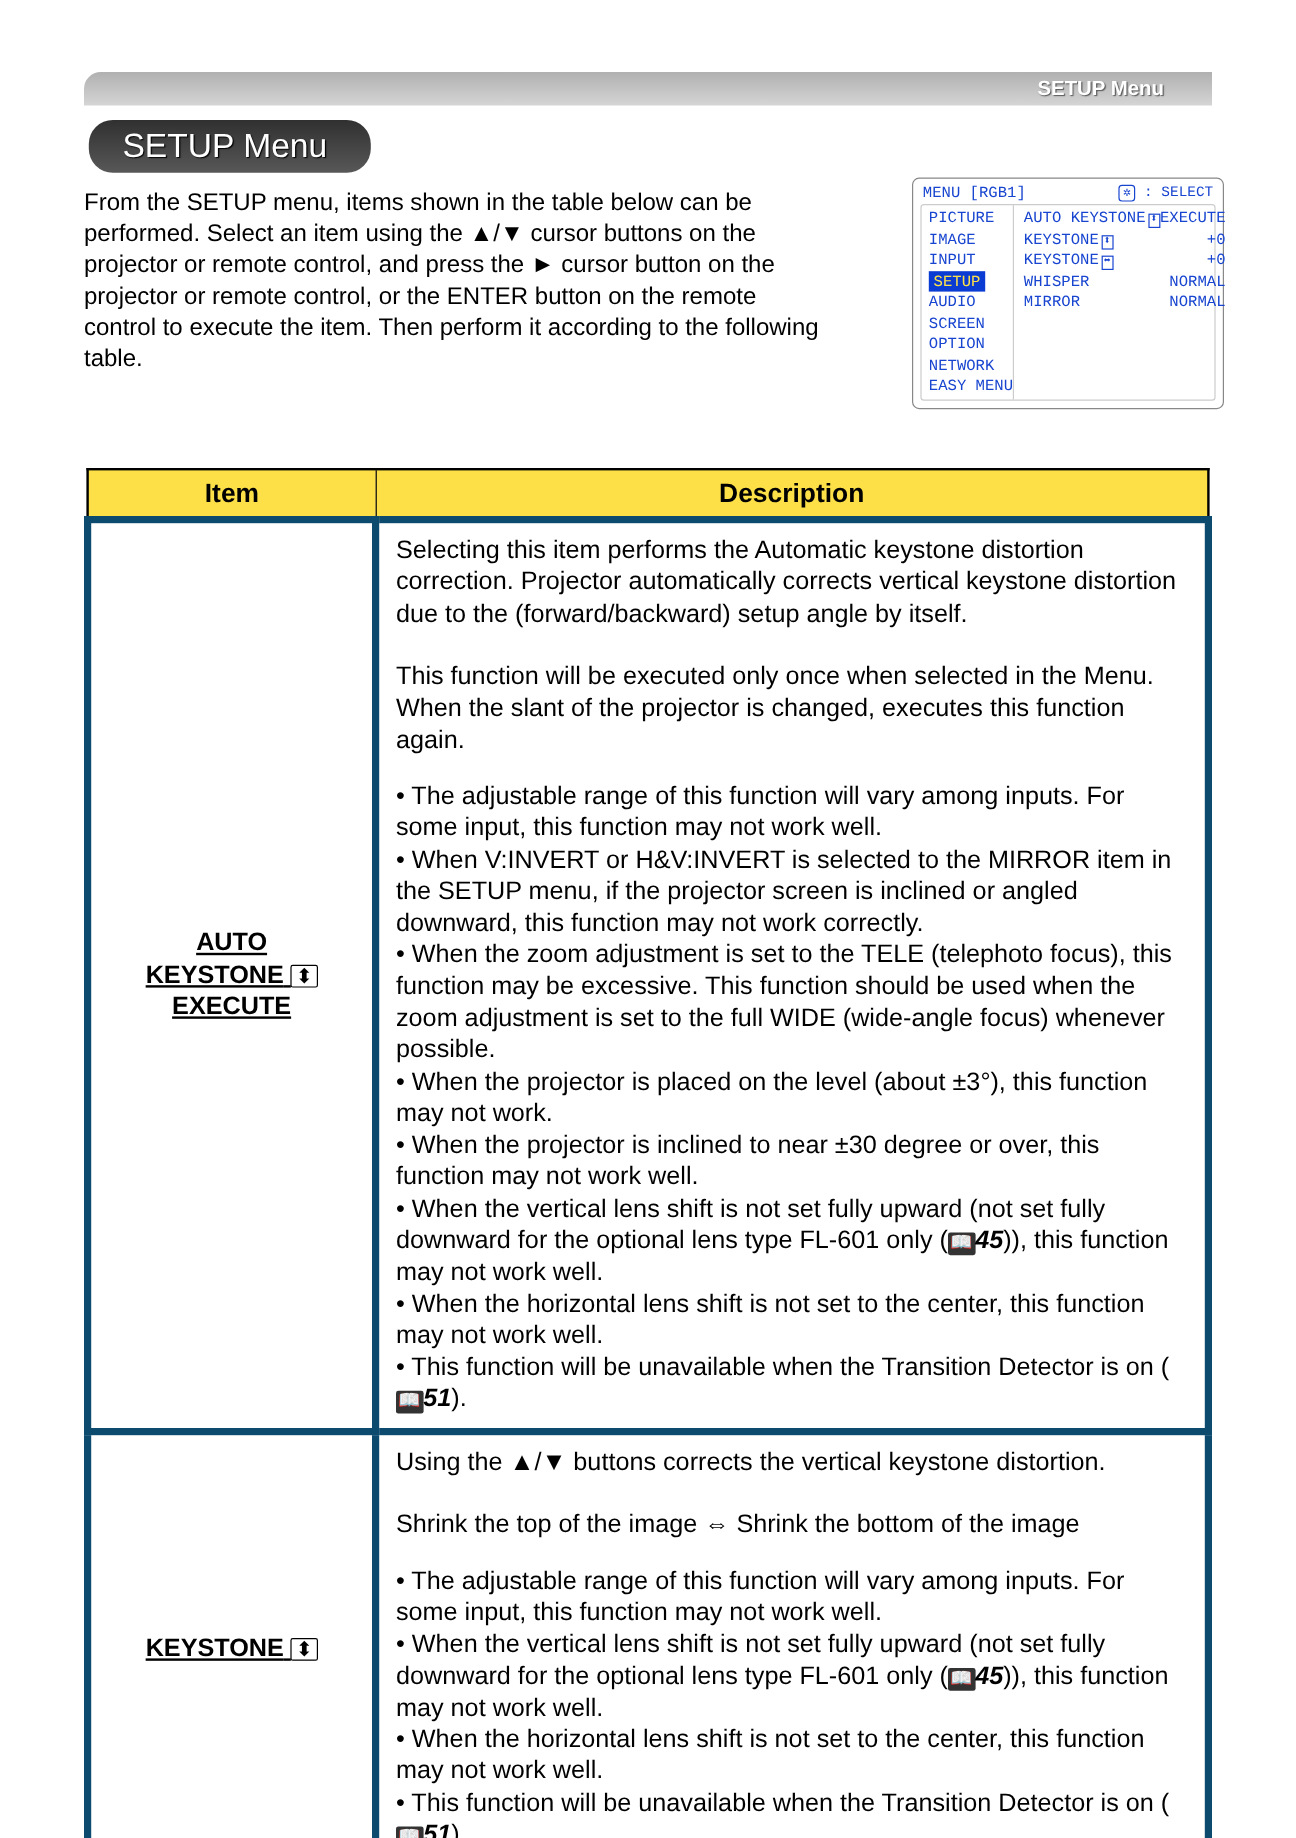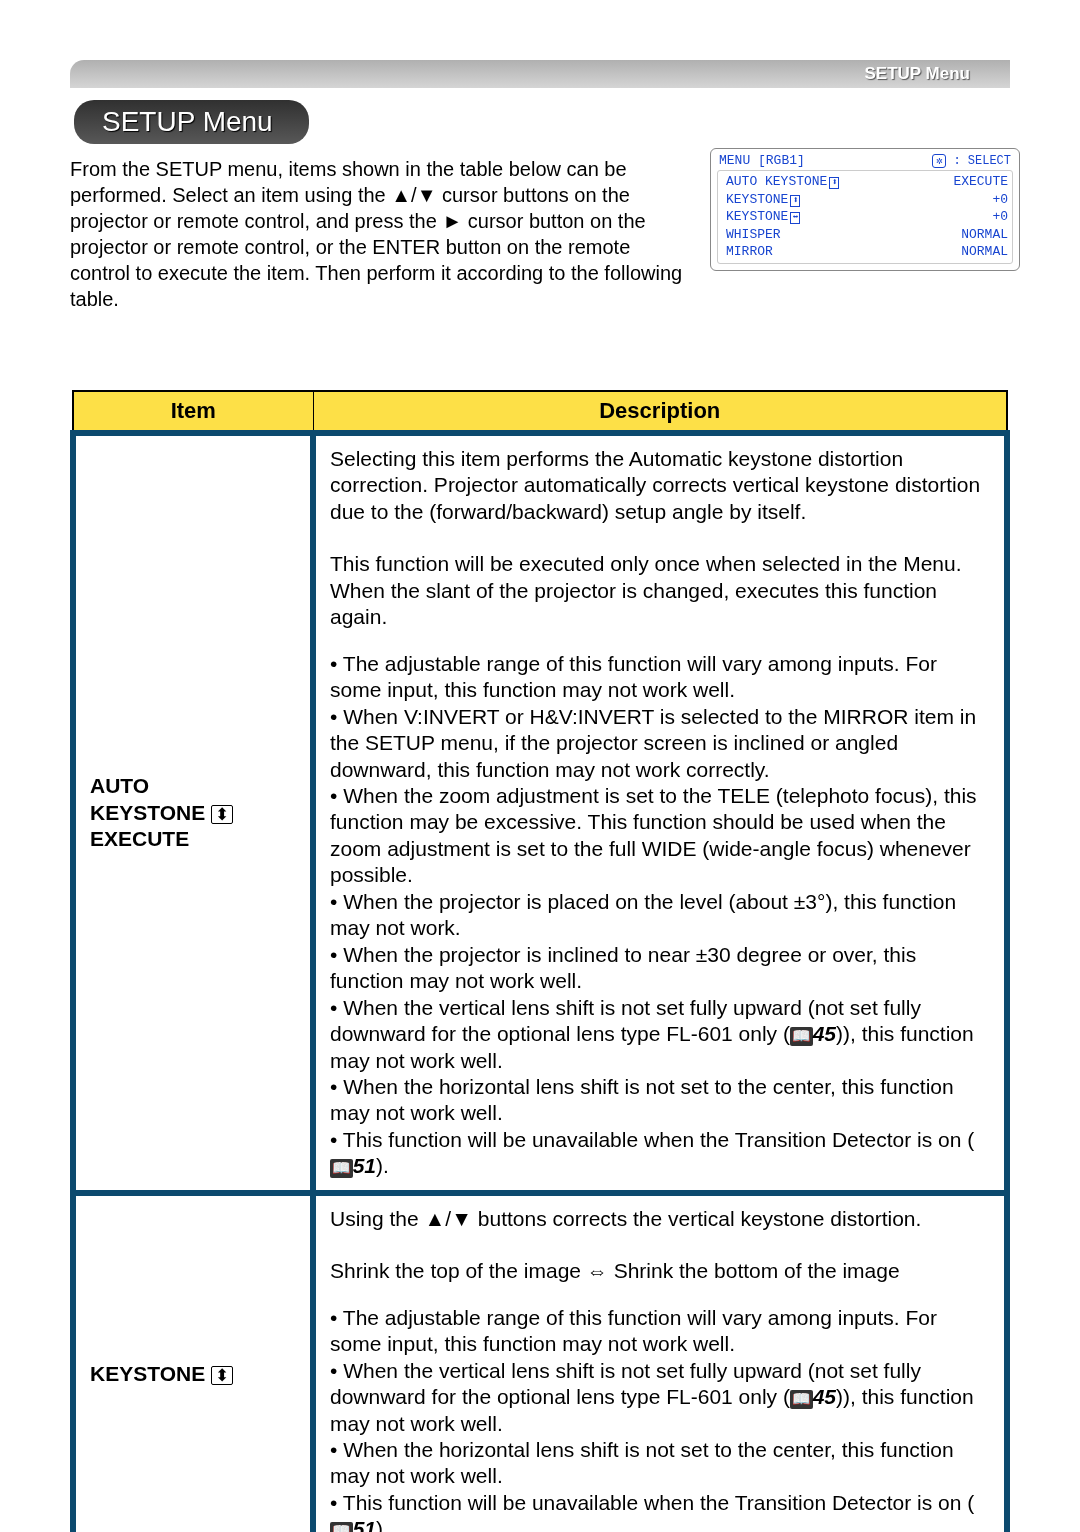--- a/index.html
+++ b/index.html
@@ -47,21 +47,21 @@
   }
   .intro-text {
     font-size: 20px;
     line-height: 1.3;
     max-width: 620px;
   }
   .osd {
     position: absolute;
     right: -10px;
     top: -8px;
-    width: 310px;
+    width: 260px;
     background: #fff;
     border: 1px solid #888;
     border-radius: 6px;
     font-family: "Courier New", monospace;
     font-size: 13px;
     padding: 4px 2px 6px 2px;
   }
   .osd-title {
     color: #1845d0;
     padding: 0 6px 2px 6px;
@@ -131,21 +131,23 @@
   }
   table.main td {
     border: 6px solid #0c4a6e;
     padding: 10px 14px;
     font-size: 21px;
     vertical-align: middle;
     line-height: 1.26;
   }
   table.main td.item {
     width: 240px;
+    text-align: center;
     font-weight: bold;
+    text-decoration: underline;
   }
   .key-icon {
     display: inline-block;
     border: 1.5px solid #000;
     border-radius: 2px;
     font-size: 17px;
     line-height: 17px;
     padding: 0 3px;
     vertical-align: middle;
     font-weight: normal;
@@ -183,20 +185,31 @@
   <div class="intro-wrap">
     <div class="intro-text">From the SETUP menu, items shown in the table below can be performed.
 Select an item using the ▲/▼ cursor buttons on the projector or remote control, and press the ► cursor button on the projector or remote control, or the ENTER button on the remote control to execute the item. Then perform it according to the following table.</div>
 
     <div class="osd">
       <div class="osd-title">
         <span>MENU [RGB1]</span>
         <span class="sel"><span class="cog">✲</span> <span>: SELECT</span></span>
       </div>
       <div class="osd-body">
+        <div class="osd-left" id="osd-left">
+            <div class="row">PICTURE</div>
+            <div class="row">IMAGE</div>
+            <div class="row">INPUT</div>
+            <div class="row"><span class="active">SETUP</span></div>
+            <div class="row">AUDIO</div>
+            <div class="row">SCREEN</div>
+            <div class="row">OPTION</div>
+            <div class="row">NETWORK</div>
+            <div class="row">EASY MENU</div>
+          </div>
         <div class="osd-right" id="osd-right">
             <div class="r"><span>AUTO KEYSTONE<span class="icon">⬍</span></span><span>EXECUTE</span></div>
             <div class="r"><span>KEYSTONE<span class="icon">⬍</span></span><span>+0</span></div>
             <div class="r"><span>KEYSTONE<span class="icon">⬌</span></span><span>+0</span></div>
             <div class="r"><span>WHISPER</span><span>NORMAL</span></div>
             <div class="r"><span>MIRROR</span><span>NORMAL</span></div>
           </div>
       </div>
     </div>
   </div>

